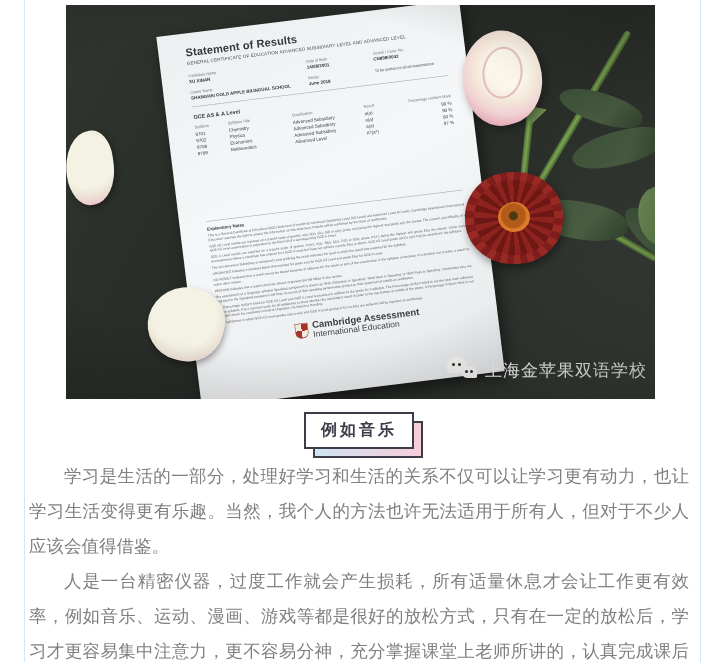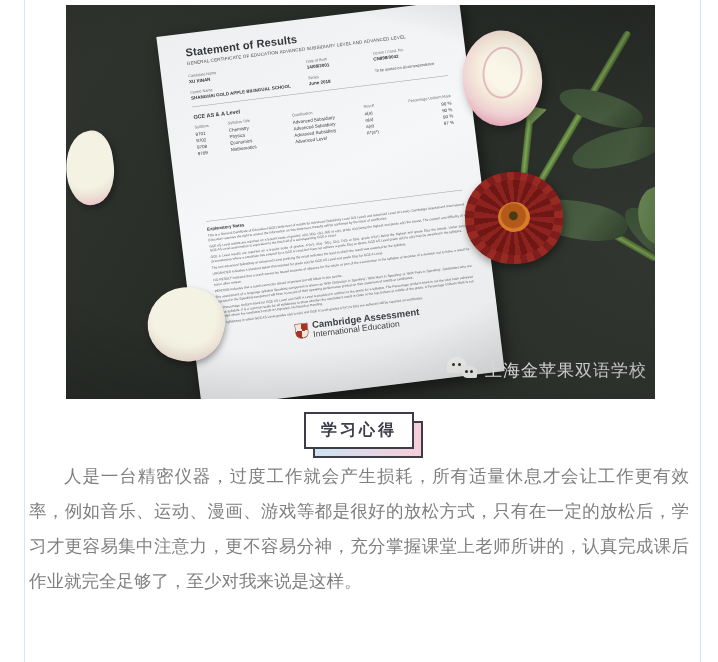--- a/index.html
+++ b/index.html
@@ -278,20 +278,21 @@
         <div class="wm-eye" style="left:8px;top:4px;"></div>
       </div>
     </div>
     <div class="wm-text">上海金苹果双语学校</div>
   </div>
 </div>
 
 <div class="heading-wrap">
   <div class="heading-box">
     <div class="heading-shadow"></div>
-    <div class="heading-front">学习心得</div>
+    <div class="heading-front">例如音乐</div>
   </div>
 </div>
 
 <div class="article">
+  <p>学习是生活的一部分，处理好学习和生活的关系不仅可以让学习更有动力，也让学习生活变得更有乐趣。当然，我个人的方法也许无法适用于所有人，但对于不少人应该会值得借鉴。</p>
   <p>人是一台精密仪器，过度工作就会产生损耗，所有适量休息才会让工作更有效率，例如音乐、运动、漫画、游戏等都是很好的放松方式，只有在一定的放松后，学习才更容易集中注意力，更不容易分神，充分掌握课堂上老师所讲的，认真完成课后作业就完全足够了，至少对我来说是这样。</p>
 
 </div>
 
 </body></html>

